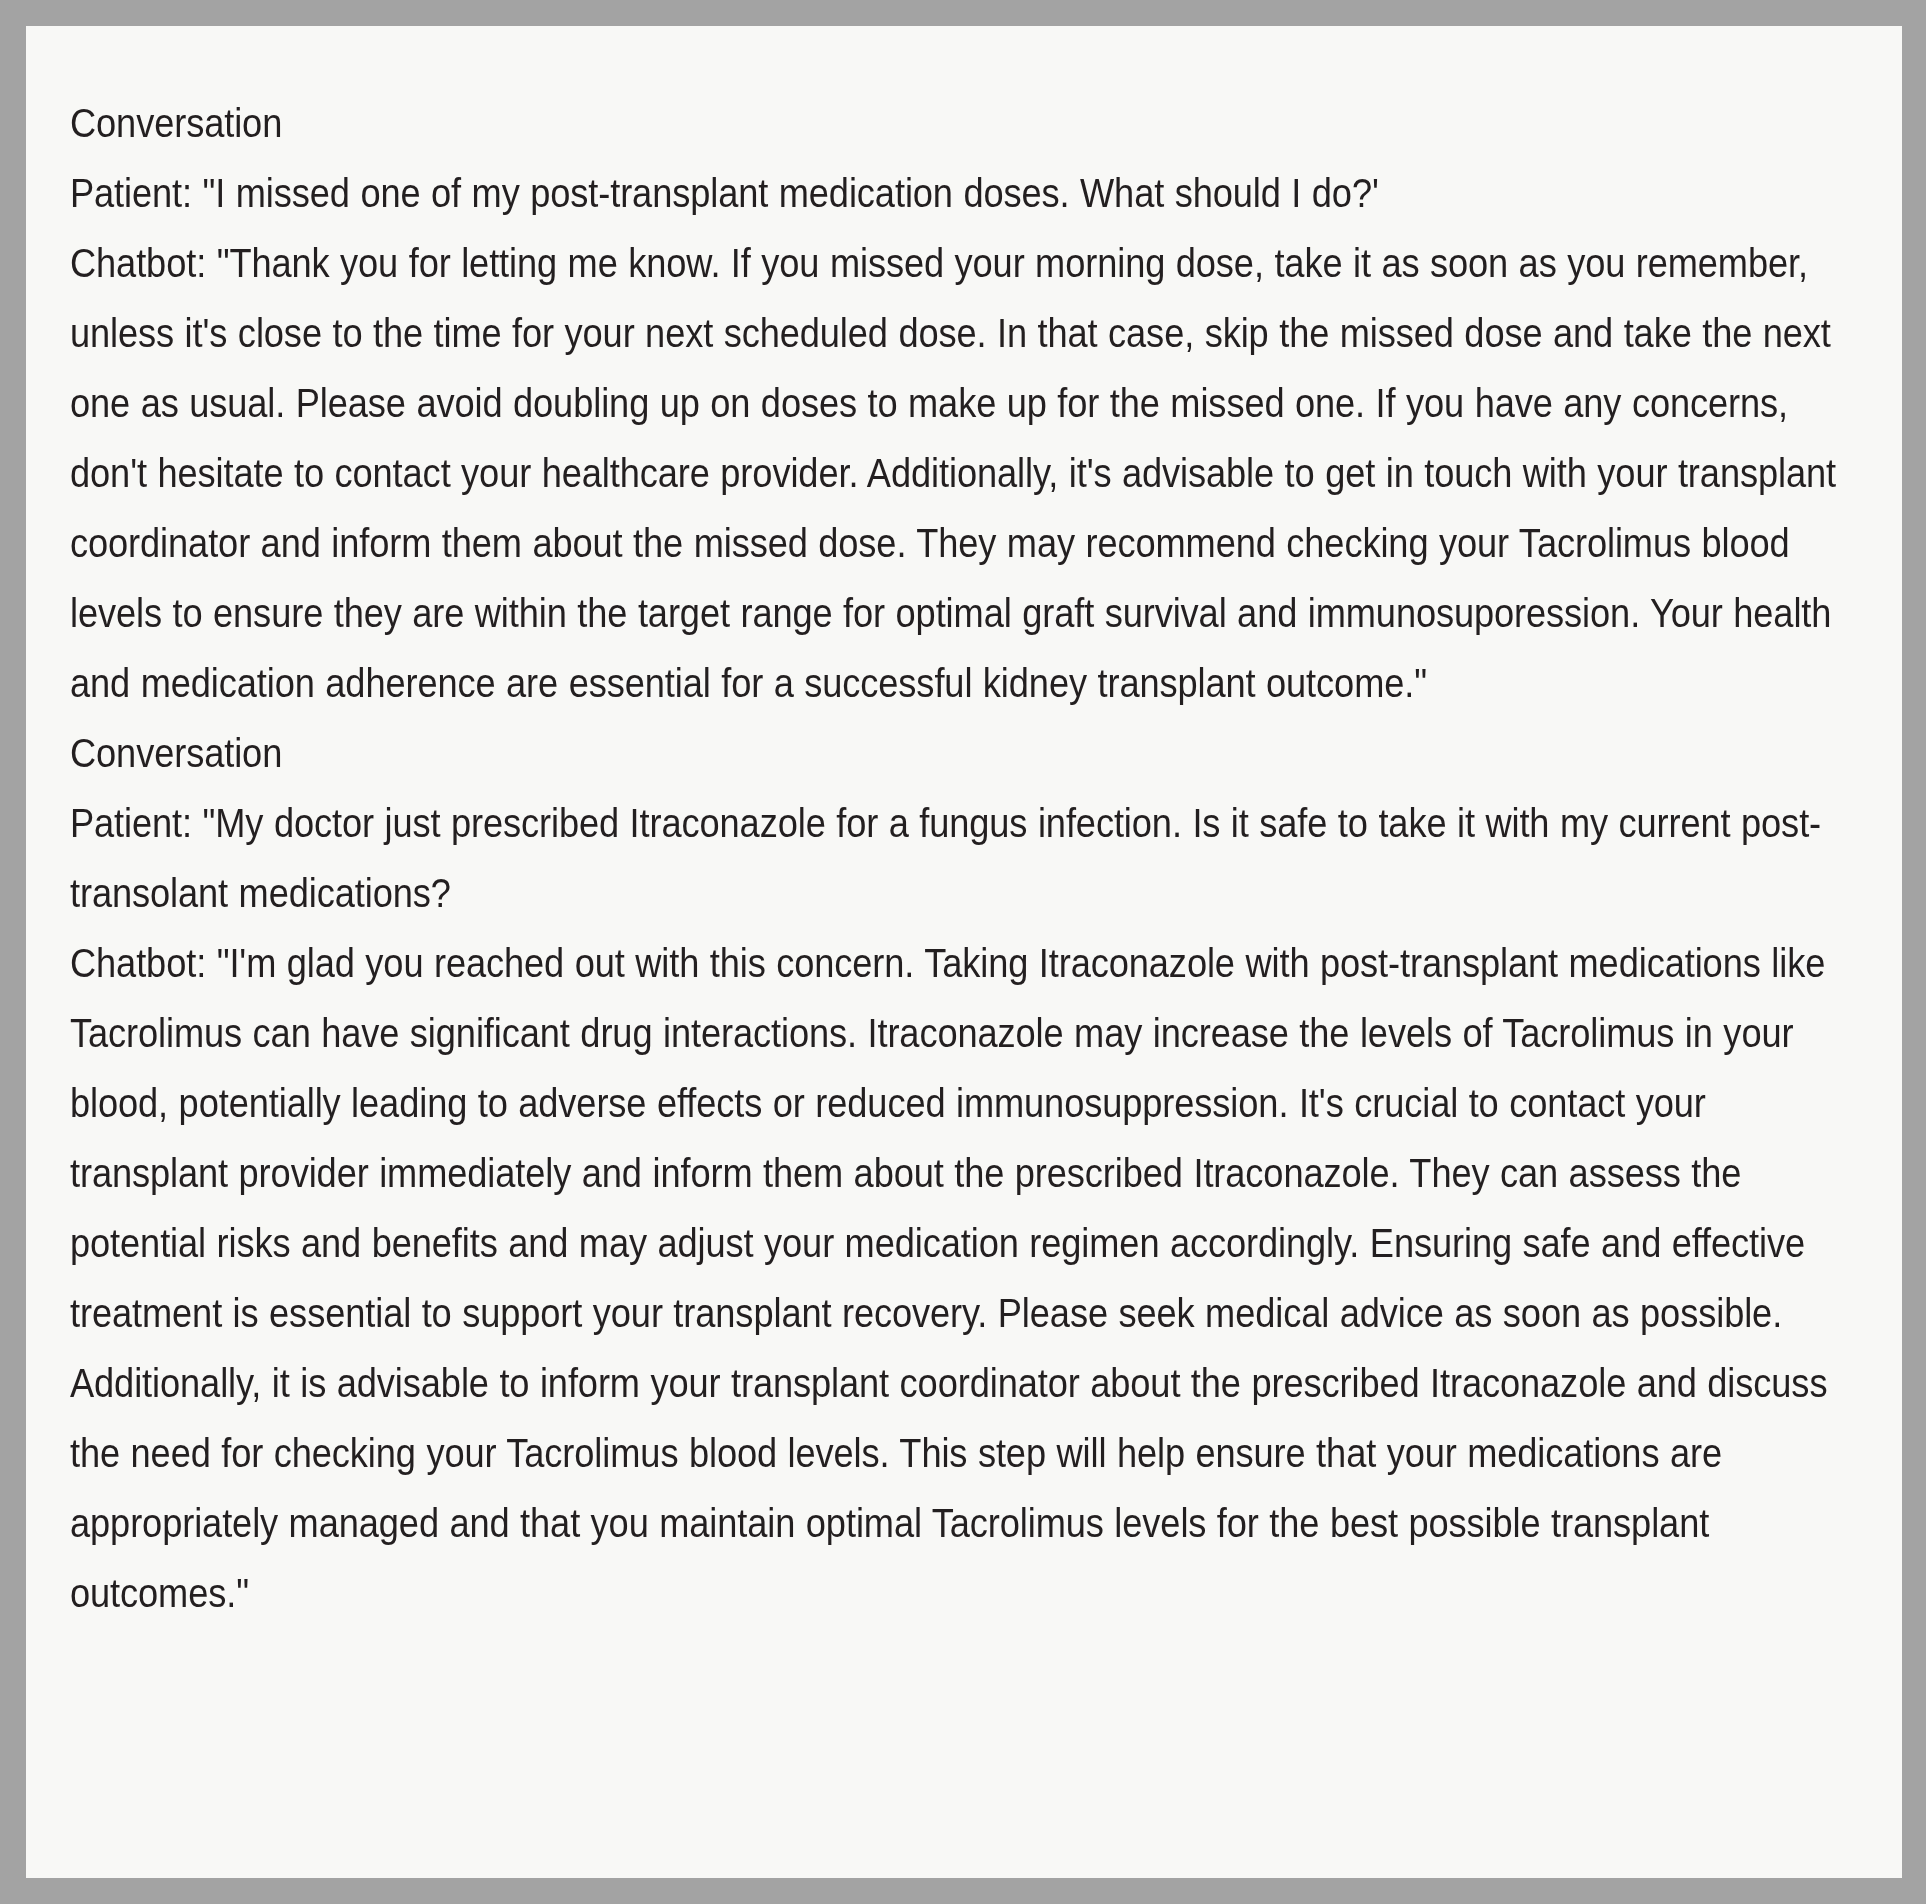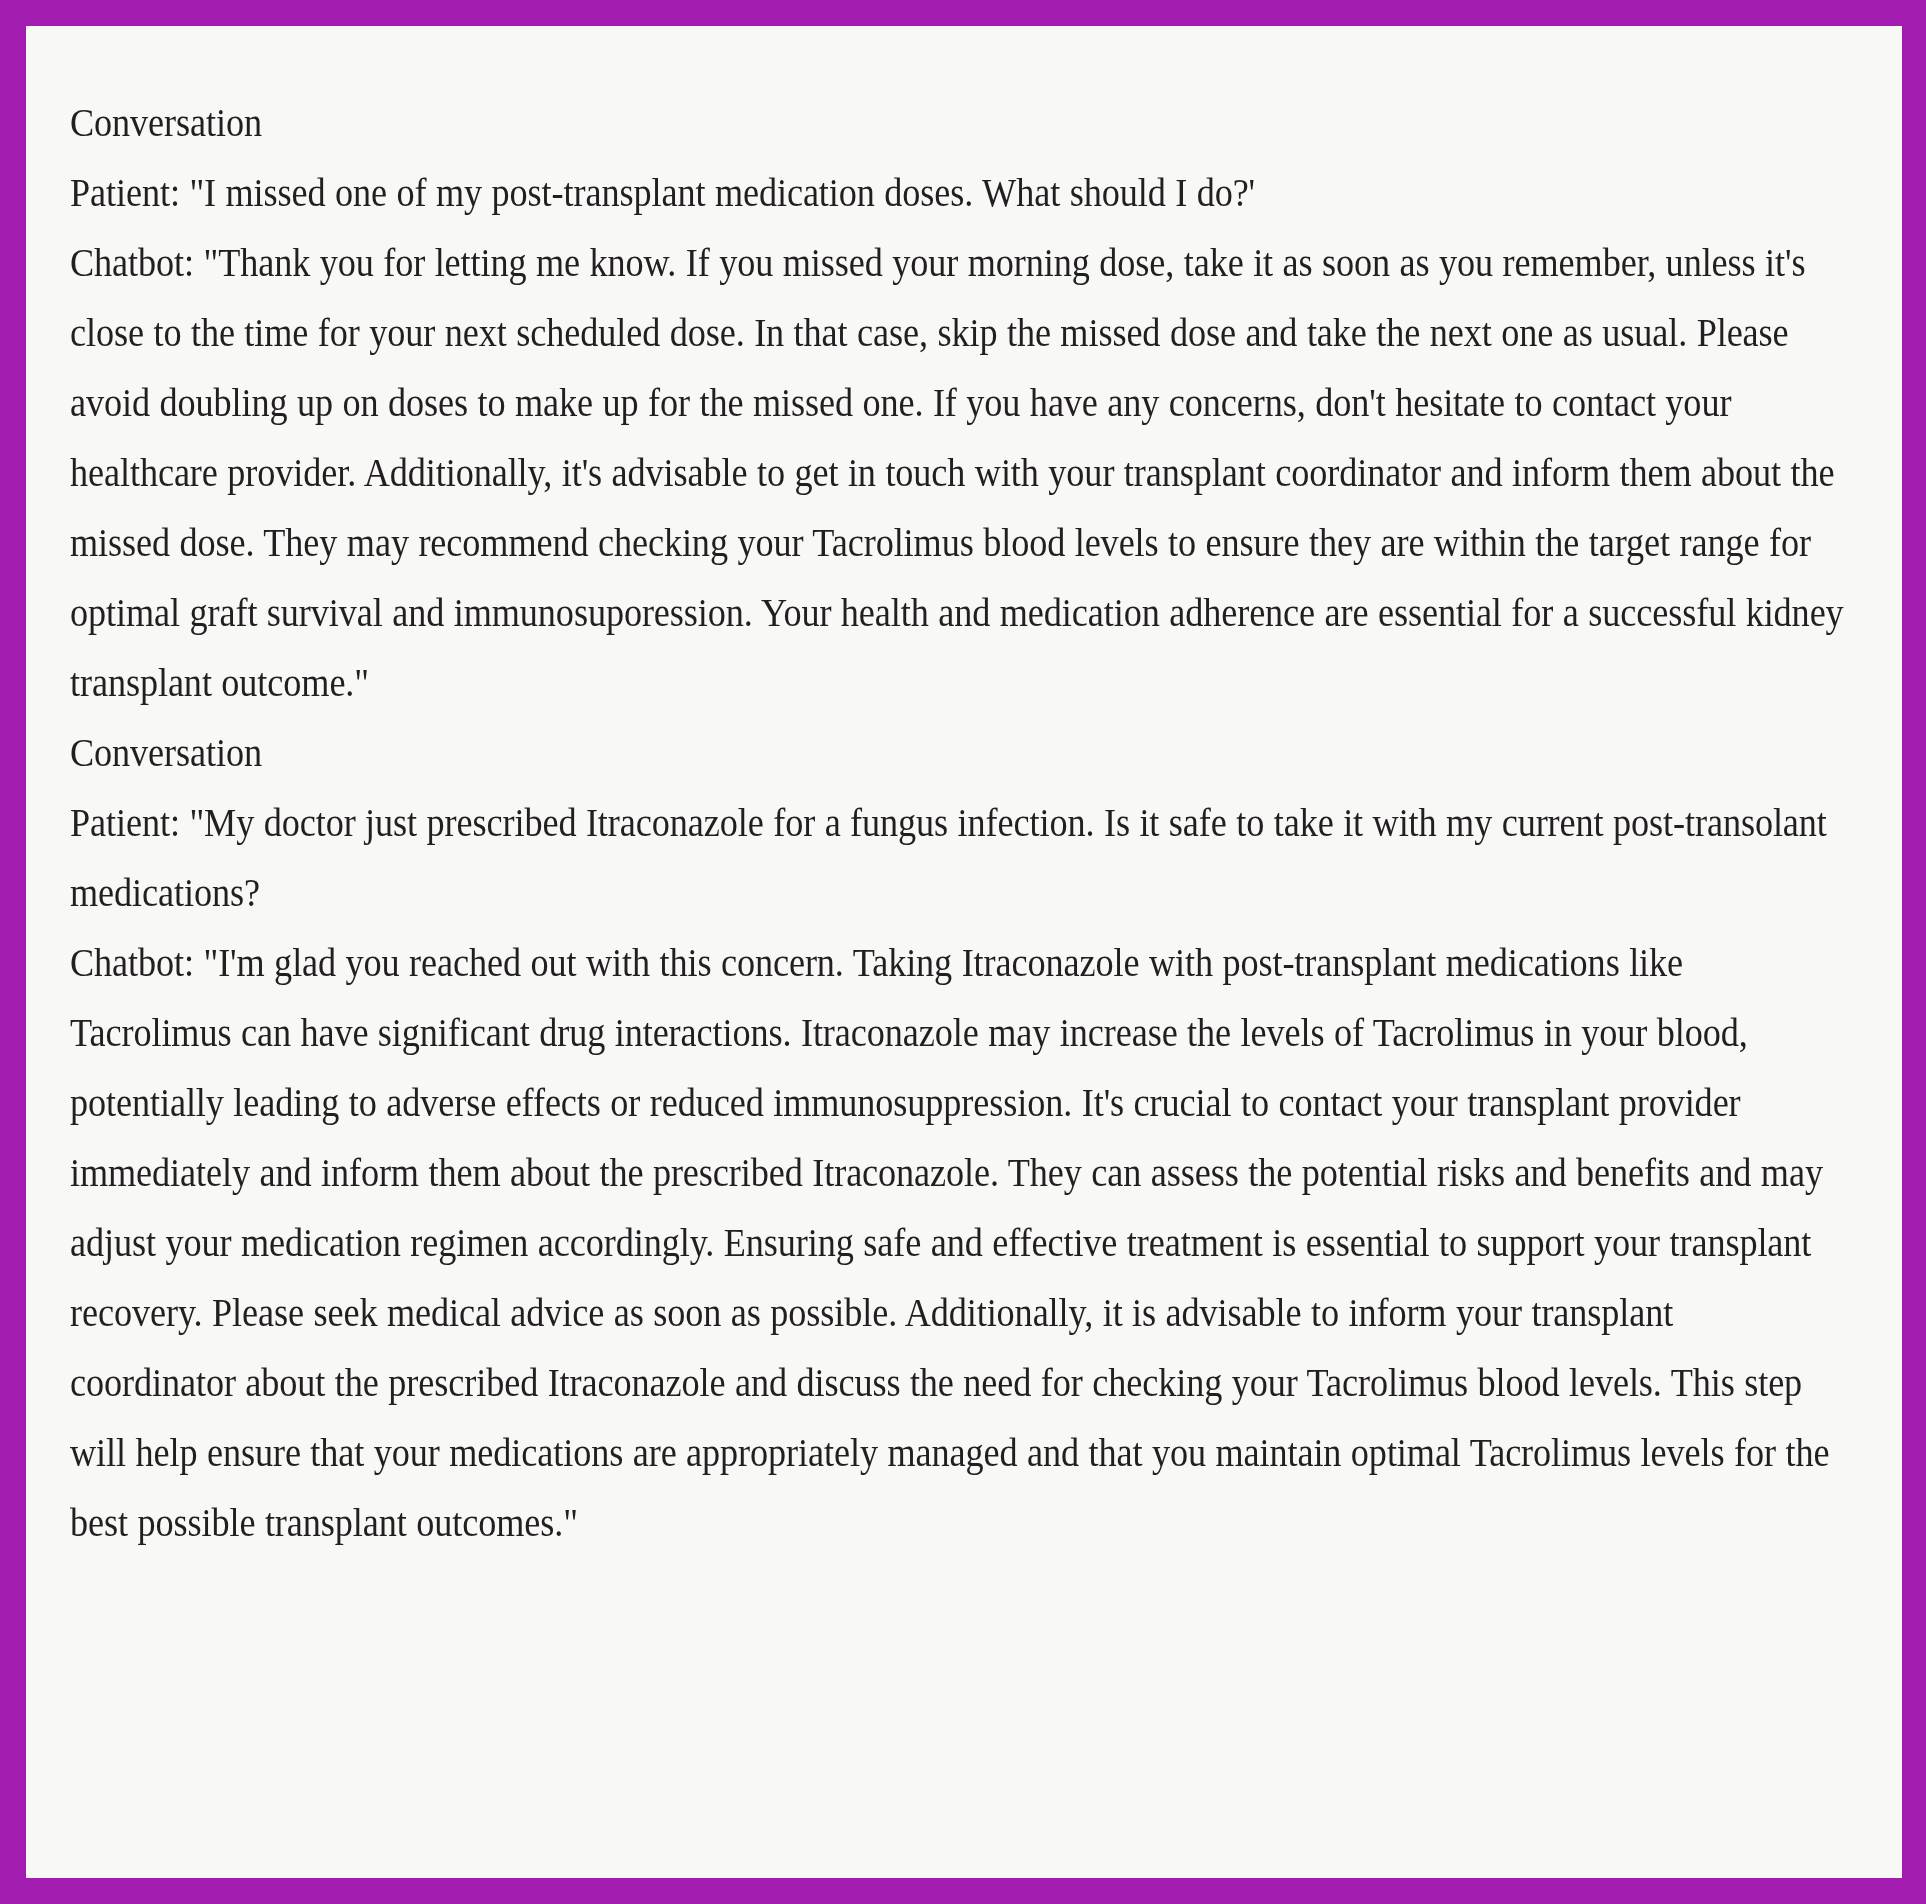--- a/index.html
+++ b/index.html
@@ -15,23 +15,22 @@
     font-family: "Liberation Sans", "DejaVu Sans", sans-serif;
     -webkit-font-smoothing: antialiased;
   }
 
   .page {
     position: absolute;
     left: 0;
     top: 0;
     width: 1926px;
     height: 1905px;
-    background: #a21caf;
+    background: #a3a3a3;
     overflow: hidden;
-    font-family: Liberation Serif, serif;
   }
 
   
   .transcript-panel {
     position: absolute;
     left: 26px;
     top: 26px;
     width: 1876px;
     height: 1852px;
     background: #f8f8f6;

